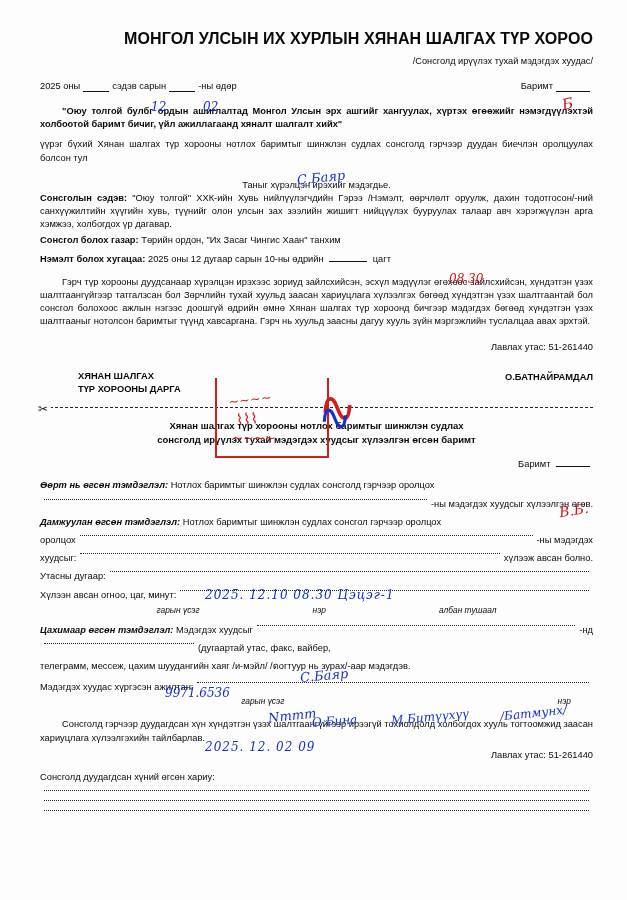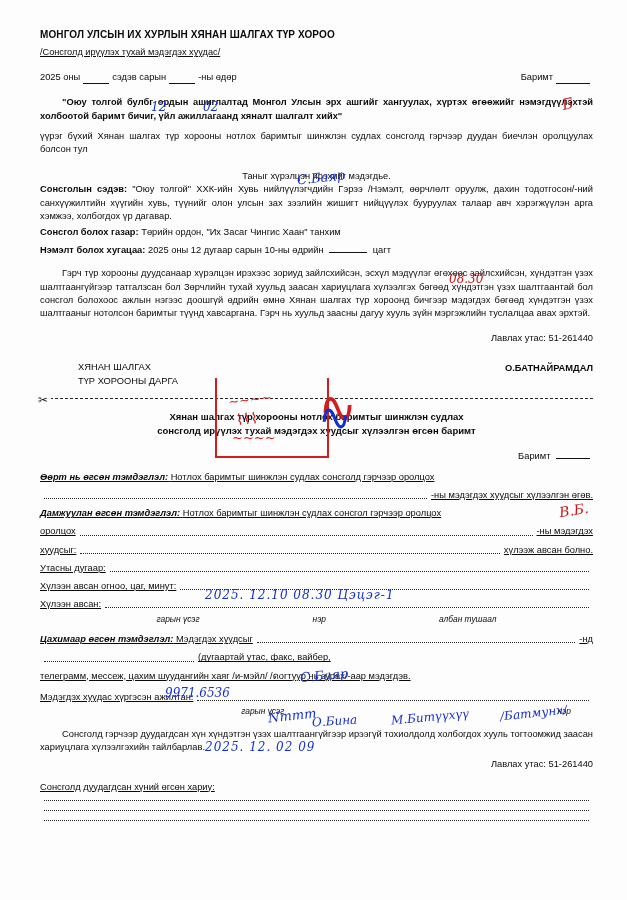--- a/index.html
+++ b/index.html
@@ -17,30 +17,29 @@
   }
   .doc{
     position:absolute;
     left:40px;right:34px;top:28px;
     font-size:9.3px;
     line-height:1.42;
   }
   .bold{font-weight:bold;}
   .title{
     font-weight:bold;
-    font-size:10px;
+    font-size:16px;
     letter-spacing:.1px;
-    text-align:left;
+    text-align:right;
     margin-bottom:4px;
   }
   .subtitle{
-    text-align:left;
+    text-align:right;
     font-size:9.2px;
     margin-bottom:12px;
-    text-decoration:underline;
   }
   .dateline{
     display:flex;align-items:center;
     font-size:9.3px;
     margin-bottom:12px;
   }
   .dateline .seg{white-space:nowrap;}
   .blank{
     display:inline-block;
     border-bottom:1px solid #111;
@@ -70,41 +69,41 @@
   }
   .hs-red{
     color:#c81515;
   }
   .sign-block{
     margin-top:16px;
     display:flex;
     justify-content:space-between;
     align-items:flex-start;
   }
-  .sign-left{font-weight:normal;font-size:9.3px;line-height:1.45;}
+  .sign-left{font-weight:bold;font-size:9.3px;line-height:1.45;}
   .sign-right{font-size:9.3px;line-height:1.7;}
   .cutline{
     margin:10px 0 10px 0;
     border-top:1.5px dashed #222;
     position:relative;
     height:1px;
   }
   .scissors{
     position:absolute;left:-2px;top:-7px;
     font-size:12px;color:#111;background:#fdfdfd;padding-right:3px;
   }
   .second-title{
     text-align:center;font-weight:bold;font-size:9.5px;line-height:1.5;
     margin-bottom:8px;
   }
   .baримt-right{
     text-align:right;font-size:9.3px;margin:2px 0 8px 0;
   }
   .fieldline{
-    display:flex;align-items:flex-end;margin-bottom:5px;font-size:9.3px;text-decoration:underline;
+    display:flex;margin-bottom:5px;font-size:9.3px;
   }
   .it{font-style:italic;font-weight:bold;}
   .small-caption{
     display:flex;justify-content:space-around;
     font-size:8.4px;font-style:italic;
     margin:-2px 0 7px 0;
     padding-left:60px;padding-right:40px;
   }
   .three-cap{
     display:flex;font-size:8.4px;font-style:italic;margin-top:-3px;
@@ -225,24 +224,20 @@
       <span class="dotline"></span>
       <span>хүлээж авсан болно.</span>
     </div>
 
     <div class="fieldline">
       <span>Утасны дугаар:</span>
       <span class="dotline"></span>
     </div>
     <div class="fieldline">
       <span>Хүлээн авсан огноо, цаг, минут:</span>
-      <span class="dotline"></span>
-    </div>
-    <div class="fieldline">
-      <span>Хүлээн авсан:</span>
       <span class="dotline"></span>
     </div>
     <div class="small-caption">
       <span>гарын үсэг</span>
       <span>нэр</span>
       <span>албан тушаал</span>
     </div>
 
     <div class="fieldline" style="margin-top:6px">
       <span class="it">Цахимаар өгсөн тэмдэглэл:</span>&nbsp;

